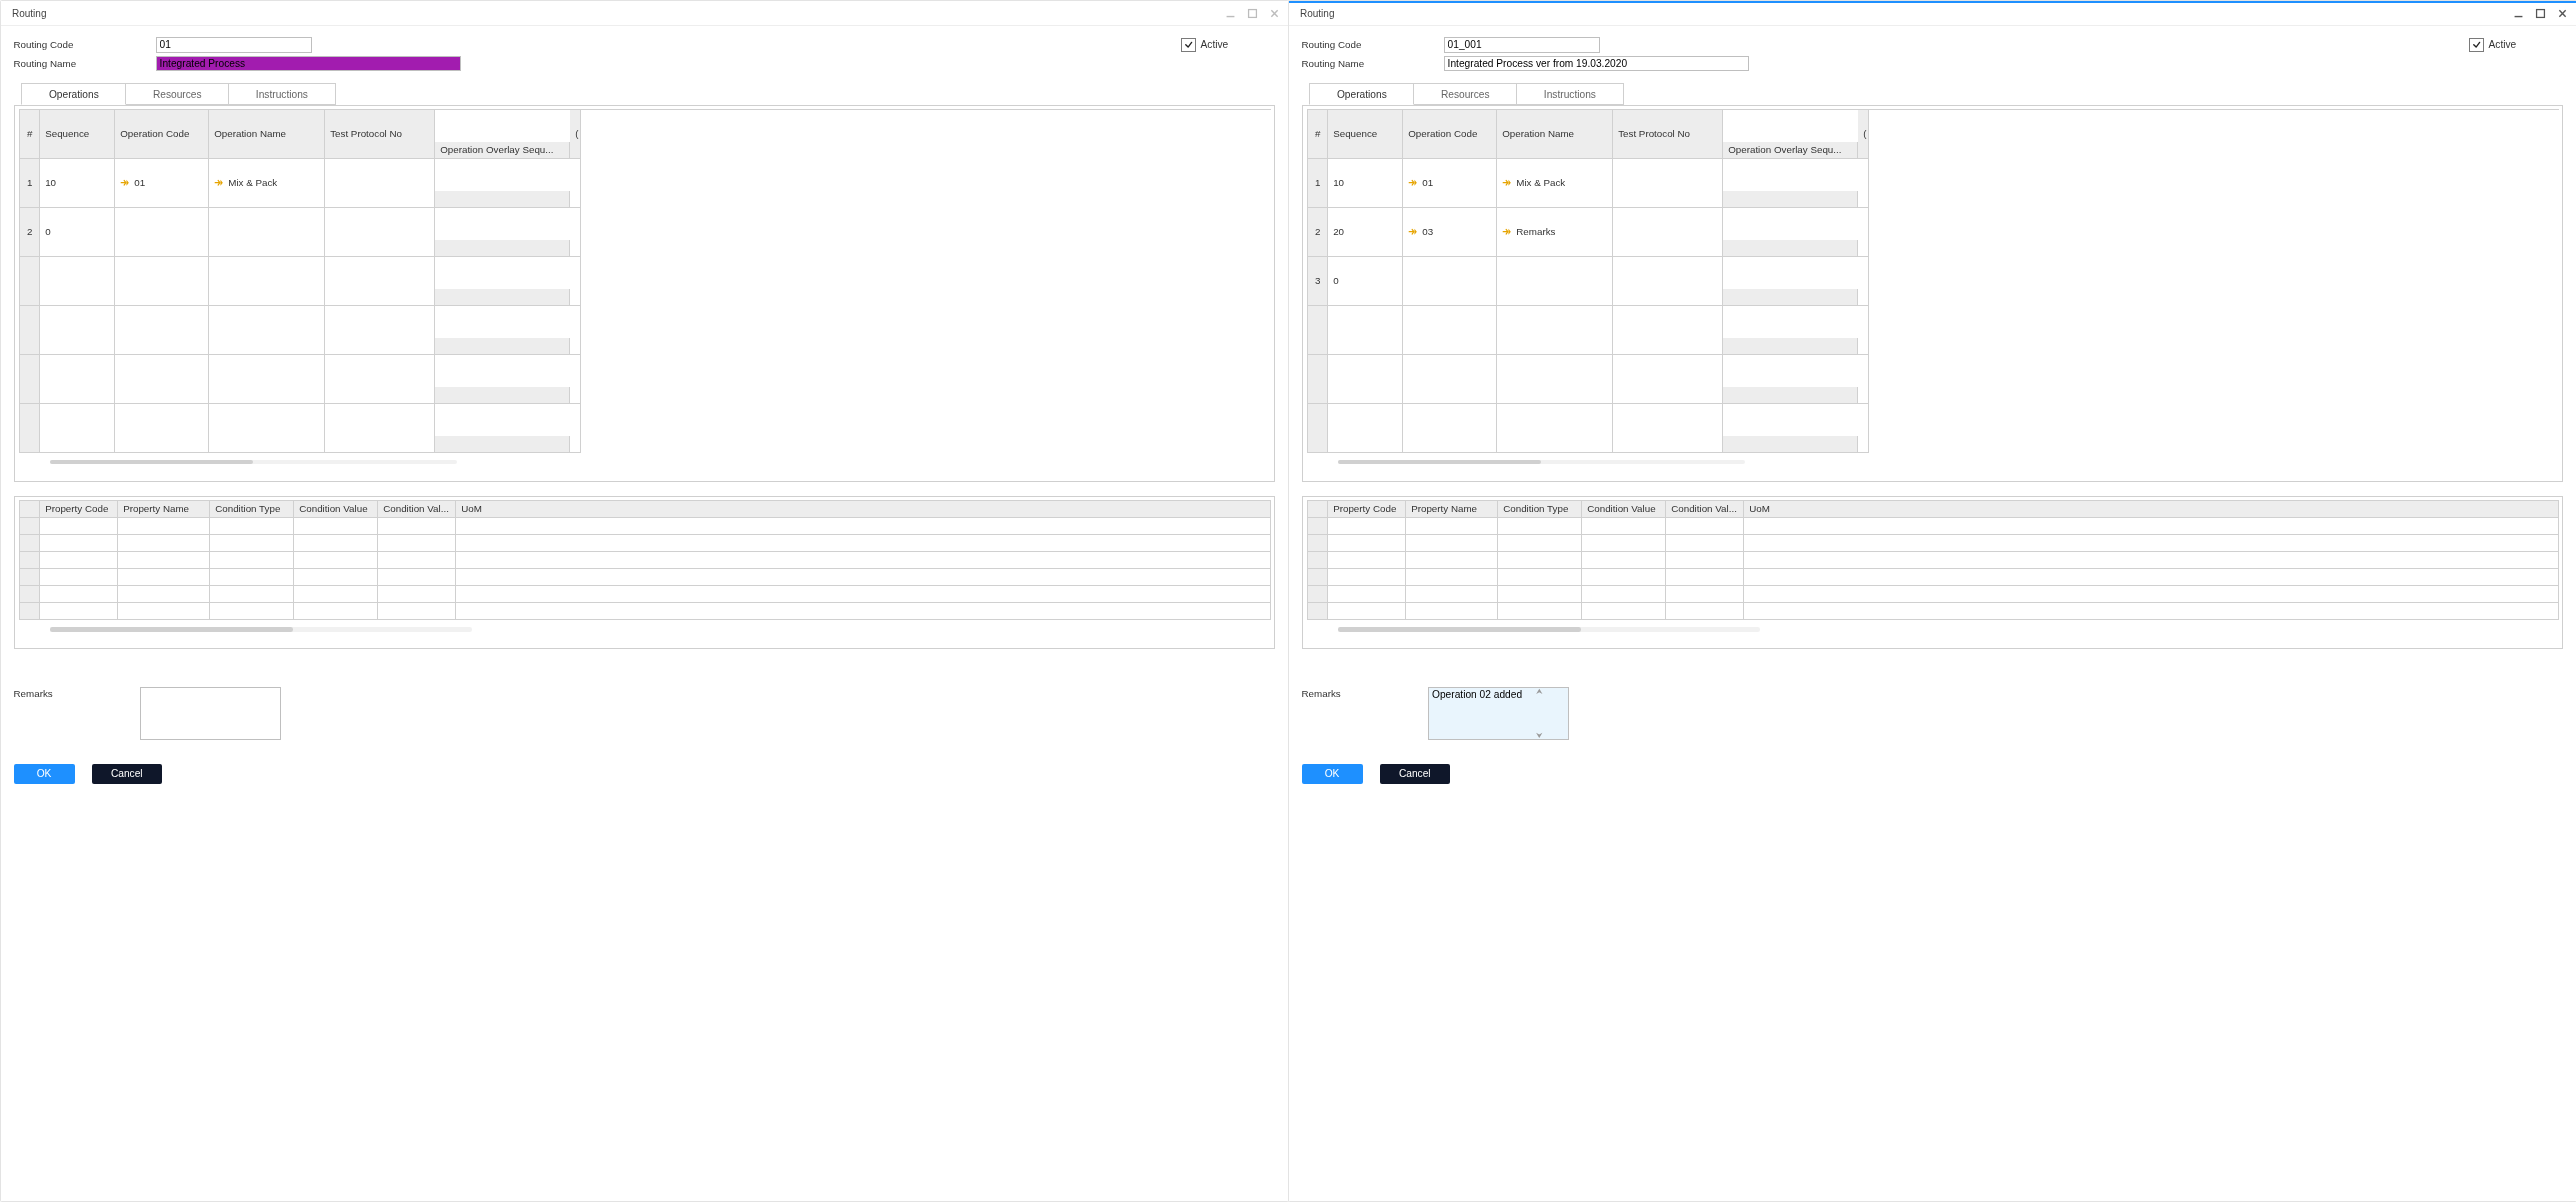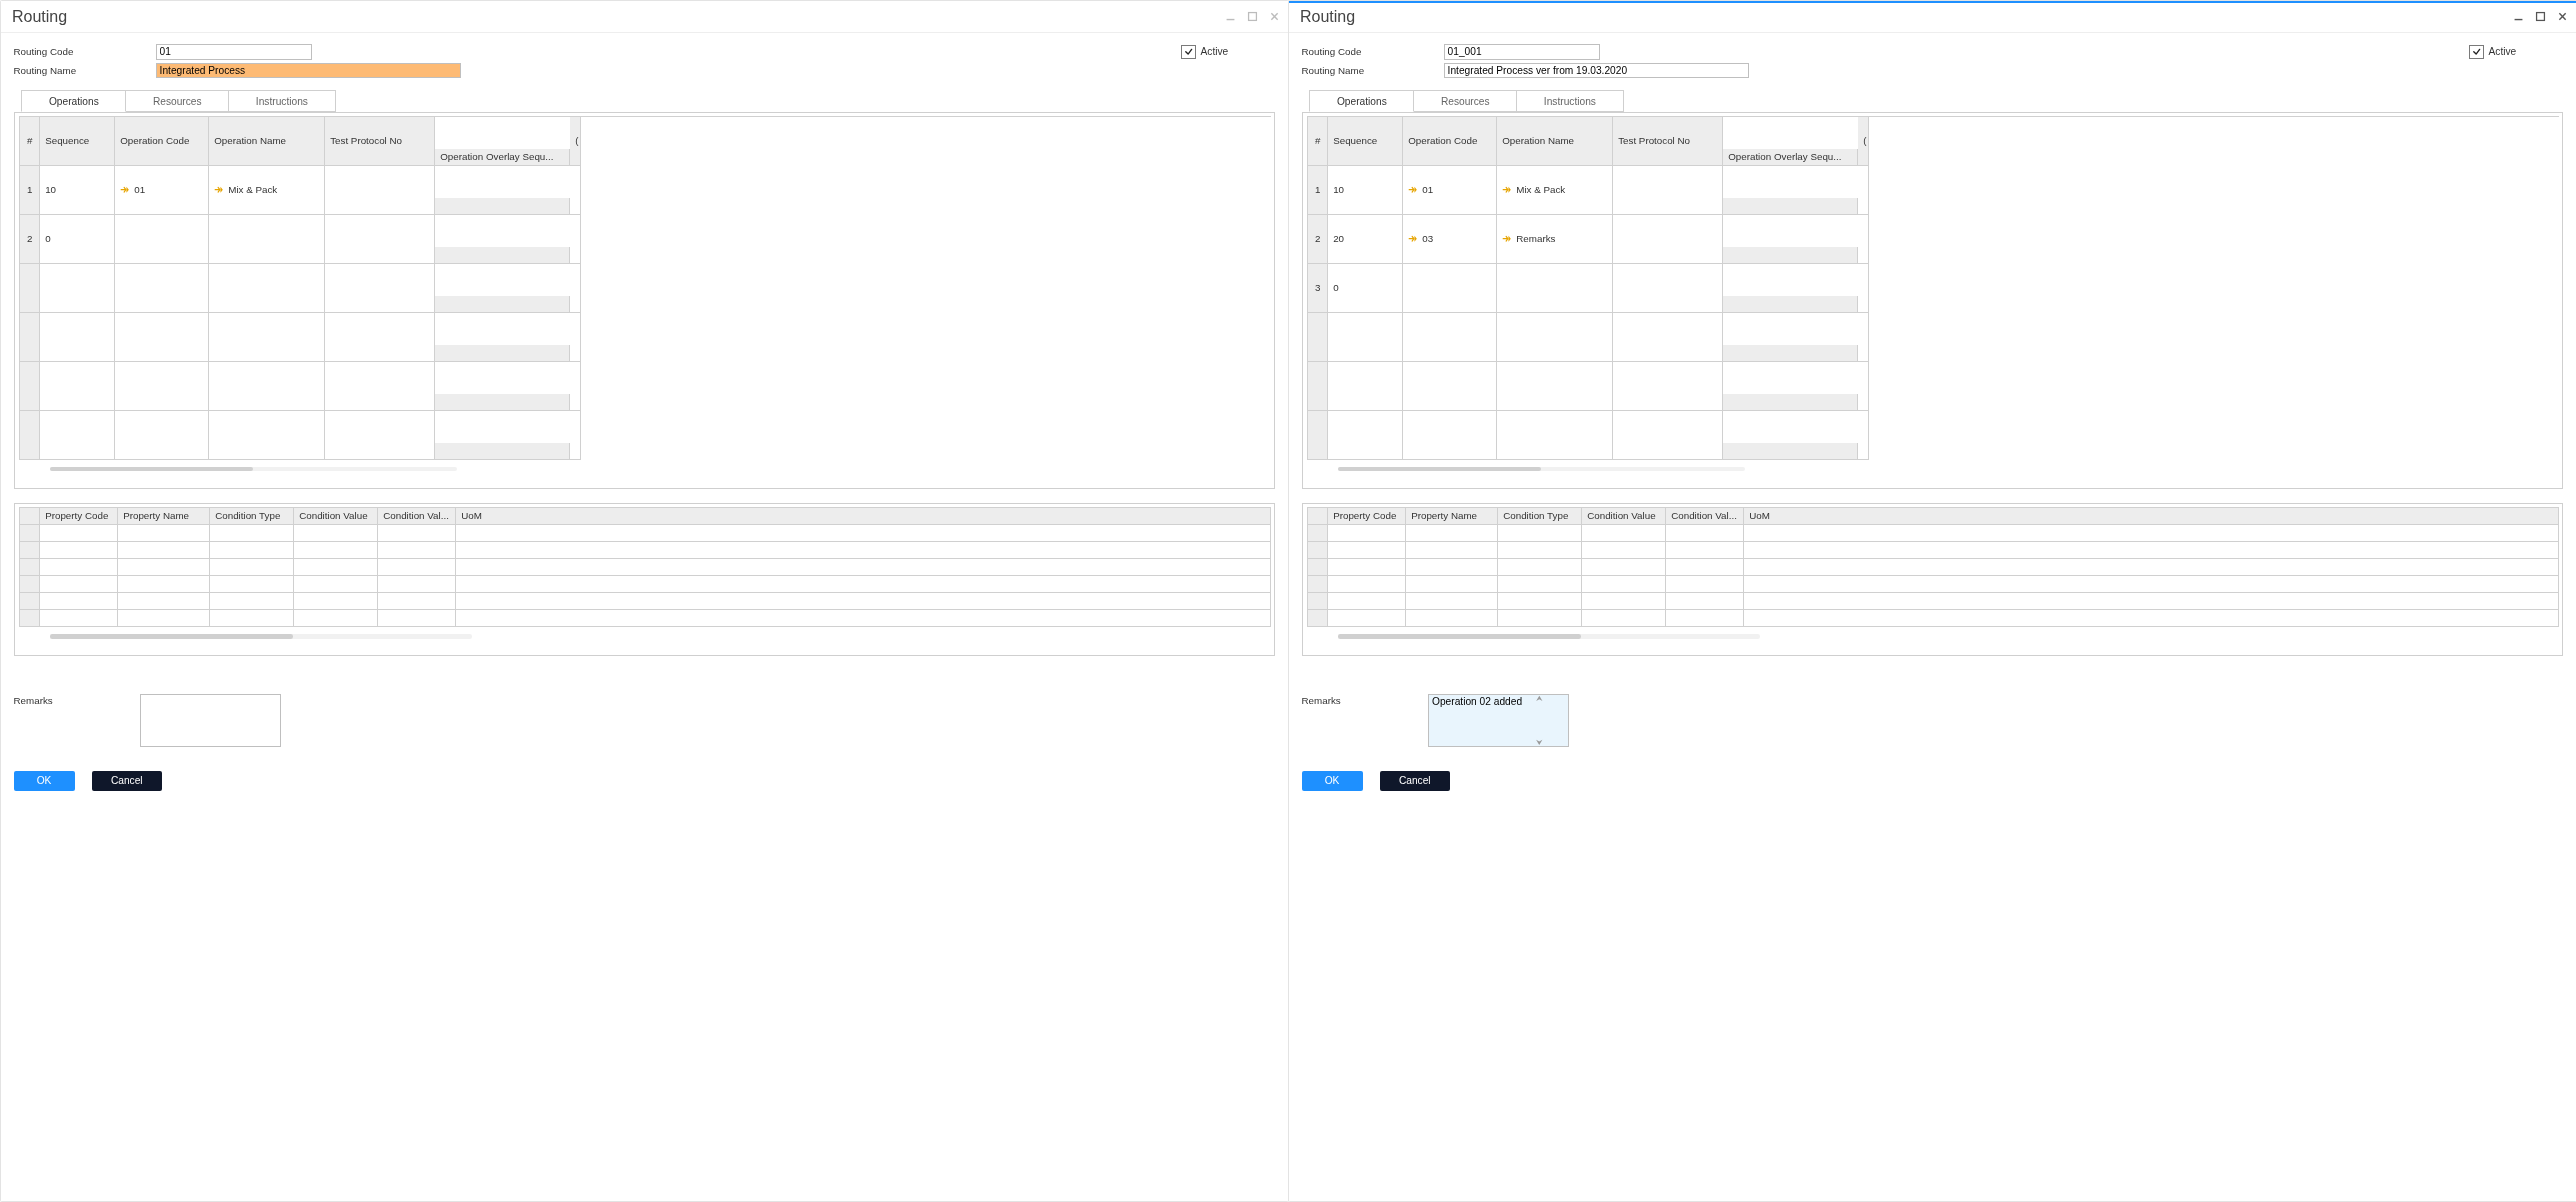--- a/index.html
+++ b/index.html
@@ -33,21 +33,21 @@
 
   .titlebar {
     display: flex;
     align-items: center;
     justify-content: space-between;
     padding: 4.7px 7.8px 6.3px 11px;
     border-bottom: 0.8px solid #eee;
     border-top: 2.3px solid transparent;
   }
   .titlebar .title {
-    font-size: 16px;
+    font-size: 10px;
     color: #444;
   }
   .win-controls {
     display: flex;
     gap: 11px;
     align-items: center;
   }
   .wc {
     width: 11px;
     height: 11px;
@@ -80,21 +80,21 @@
   }
   input.text {
     height: 15.6px;
     border: 0.8px solid #bfbfbf;
     background: #fff;
     font: inherit;
     padding: 0 3.1px;
     box-sizing: border-box;
   }
   input.text.sel {
-    background: #fdba74;
+    background: #a21caf;
     border-color: #bfbfbf;
   }
   input.w200 { width: 156px; }
   input.w400 { width: 305px; }
 
   .active-wrap {
     margin-left: auto;
     display: flex;
     align-items: center;
     gap: 4.7px;

